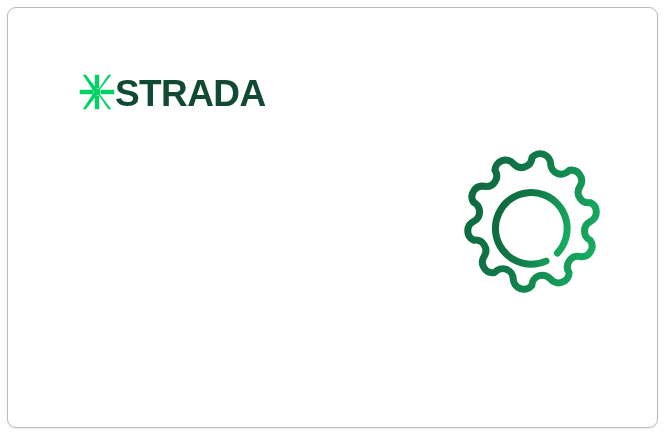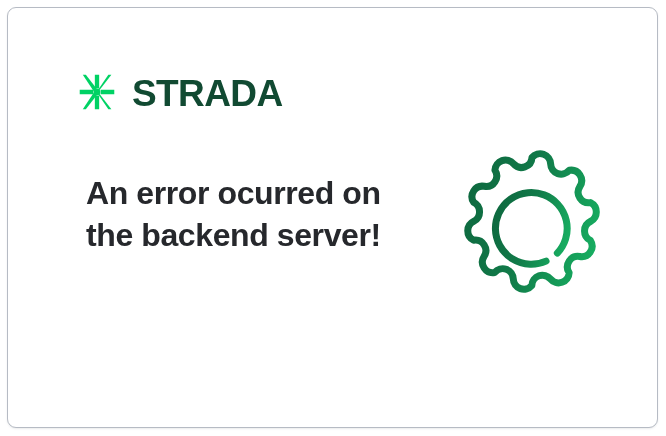--- a/index.html
+++ b/index.html
@@ -38,21 +38,21 @@
     align-items: center;
     height: 52px;
   }
   .logo-mark {
     width: 36px;
     height: 36px;
     display: block;
     flex: 0 0 auto;
   }
   .logo-word {
-    margin-left: 17px;
+    margin-left: 0;
     font-family: "Liberation Sans", sans-serif;
     font-size: 37px;
     font-weight: bold;
     letter-spacing: -0.6px;
     color: #114A32;
     line-height: 1;
     white-space: nowrap;
     transform: translateY(1px);
   }
 
@@ -102,21 +102,20 @@
           <polygon points="81.5,2 90,2 55,47 46,54"></polygon>
           <polygon points="45,46 54,53 19,98 10.5,98"></polygon>
 
           <circle cx="50" cy="50" r="9"></circle>
         </g>
       </svg>
     </span>
     <span class="logo-word">STRADA</span>
   </div>
 
-  <div class="message">An error ocurred on the backend server!</div>
 
   <div class="gear">
     <svg viewBox="0 0 200 200" xmlns="http://www.w3.org/2000/svg" aria-hidden="true">
       <defs>
         <linearGradient id="gearGrad" x1="0" y1="0.35" x2="1" y2="0.65">
           <stop offset="0%" stop-color="#0E6A40"></stop>
           <stop offset="45%" stop-color="#117A49"></stop>
           <stop offset="100%" stop-color="#17AC60"></stop>
         </linearGradient>
       </defs>

